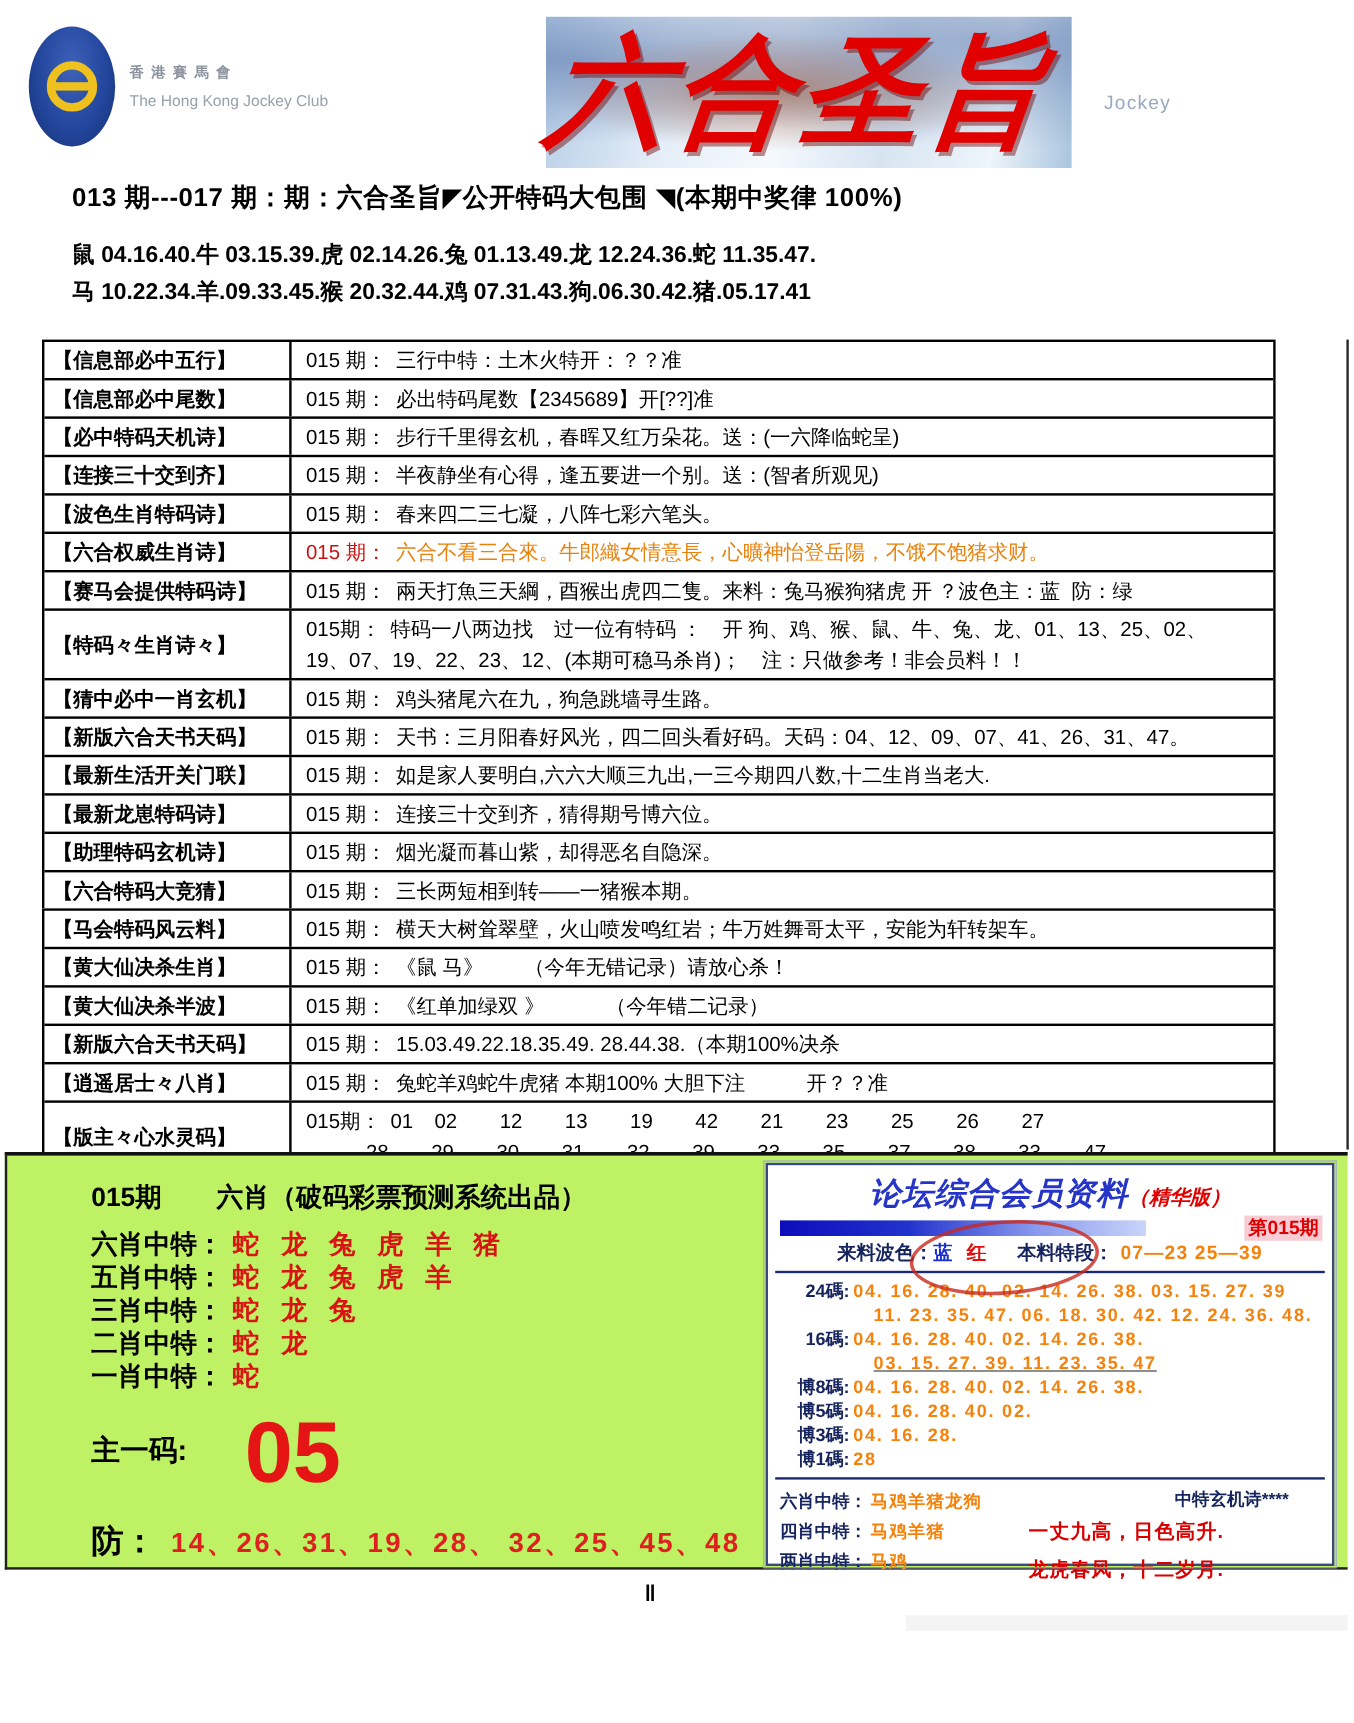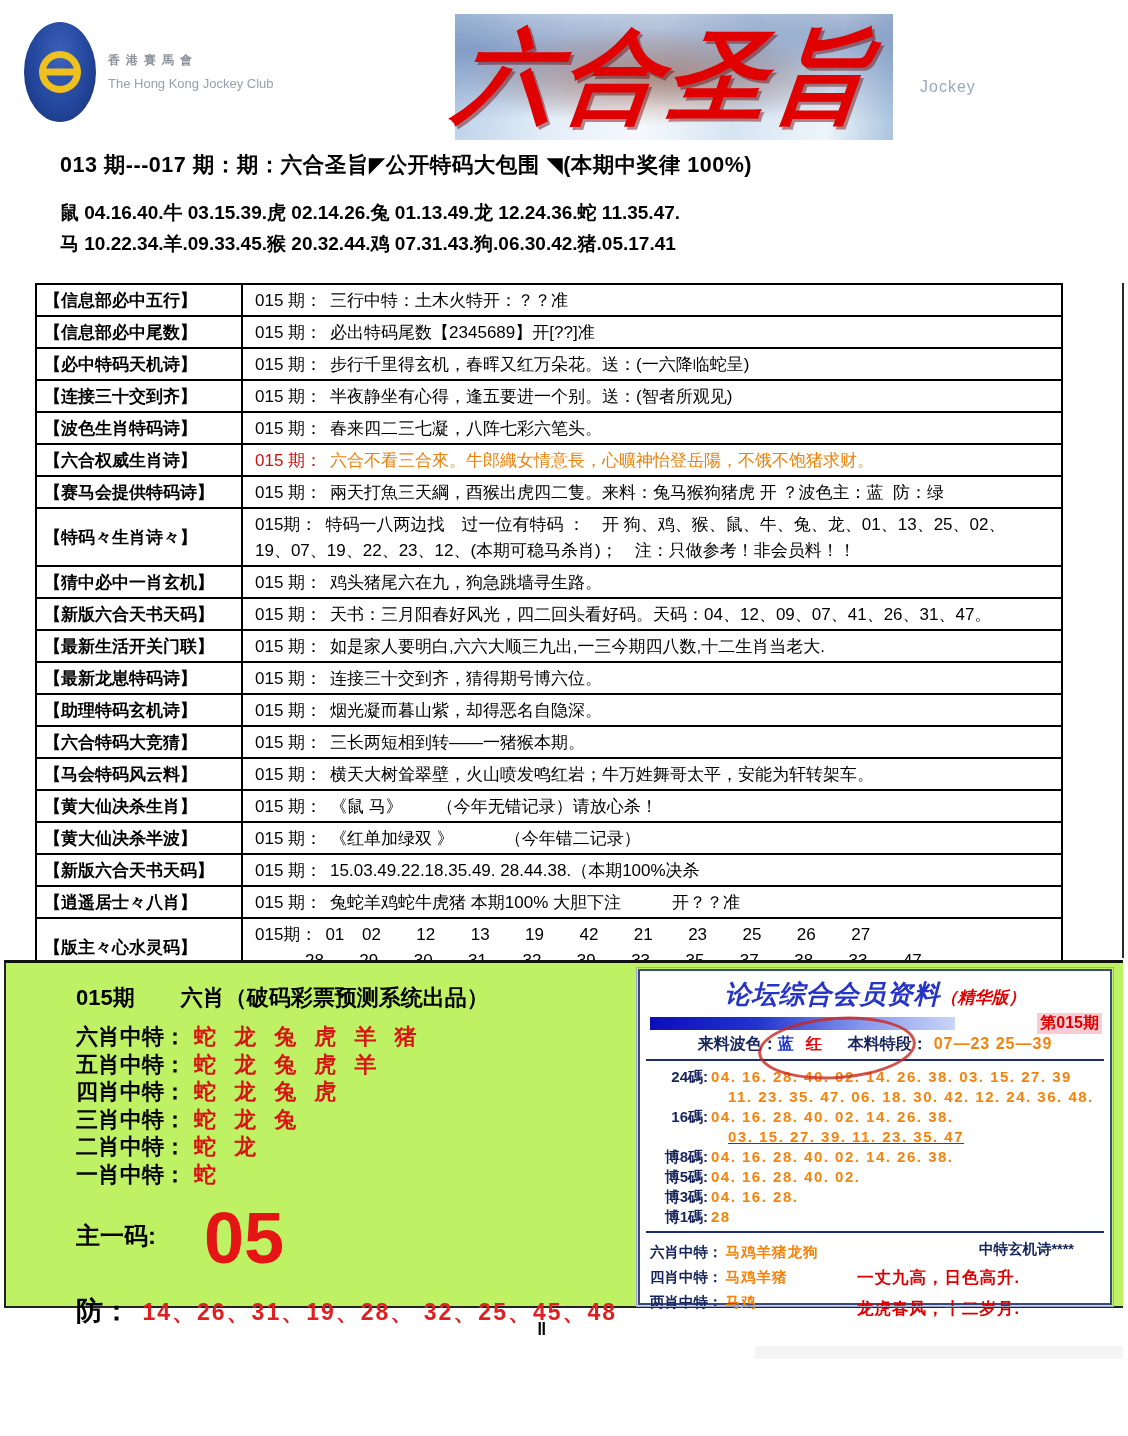--- a/index.html
+++ b/index.html
@@ -213,21 +213,20 @@
 
 <div class="bpanel">
 
   <div class="pred-left">
     <div class="pl-head">
       <span>015期</span><span class="plspace"></span><span>六肖（破码彩票预测系统出品）</span>
     </div>
     <div class="pred-rows">
         <div class="kvrow"><span class="kvlabel">六肖中特：</span><span class="kvvalue">蛇 龙 兔 虎 羊 猪</span></div>
         <div class="kvrow"><span class="kvlabel">五肖中特：</span><span class="kvvalue">蛇 龙 兔 虎 羊</span></div>
-        <div class="kvrow"><span class="kvlabel">四肖中特：</span><span class="kvvalue">蛇 龙 兔 虎</span></div>
         <div class="kvrow"><span class="kvlabel">三肖中特：</span><span class="kvvalue">蛇 龙 兔</span></div>
         <div class="kvrow"><span class="kvlabel">二肖中特：</span><span class="kvvalue">蛇 龙</span></div>
         <div class="kvrow"><span class="kvlabel">一肖中特：</span><span class="kvvalue">蛇</span></div>
       </div>
     <div class="main-code-row">
       <span class="mc-label">主一码:</span>
       <span class="mc-value">05</span>
     </div>
     <div class="guard-row">
       <span class="guard-label">防：</span>

